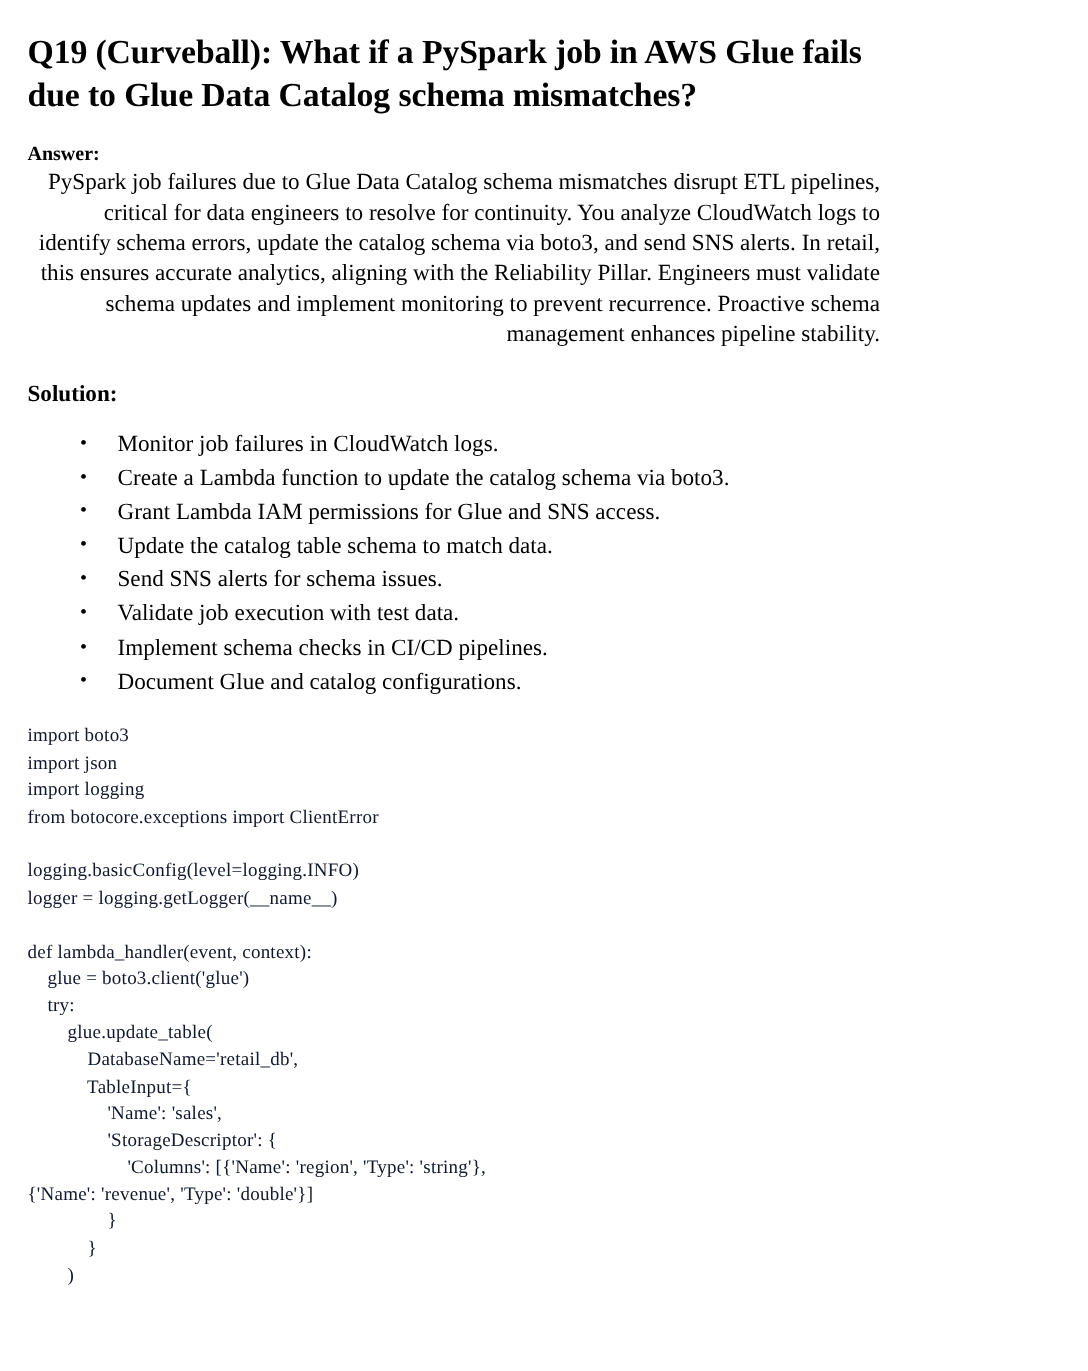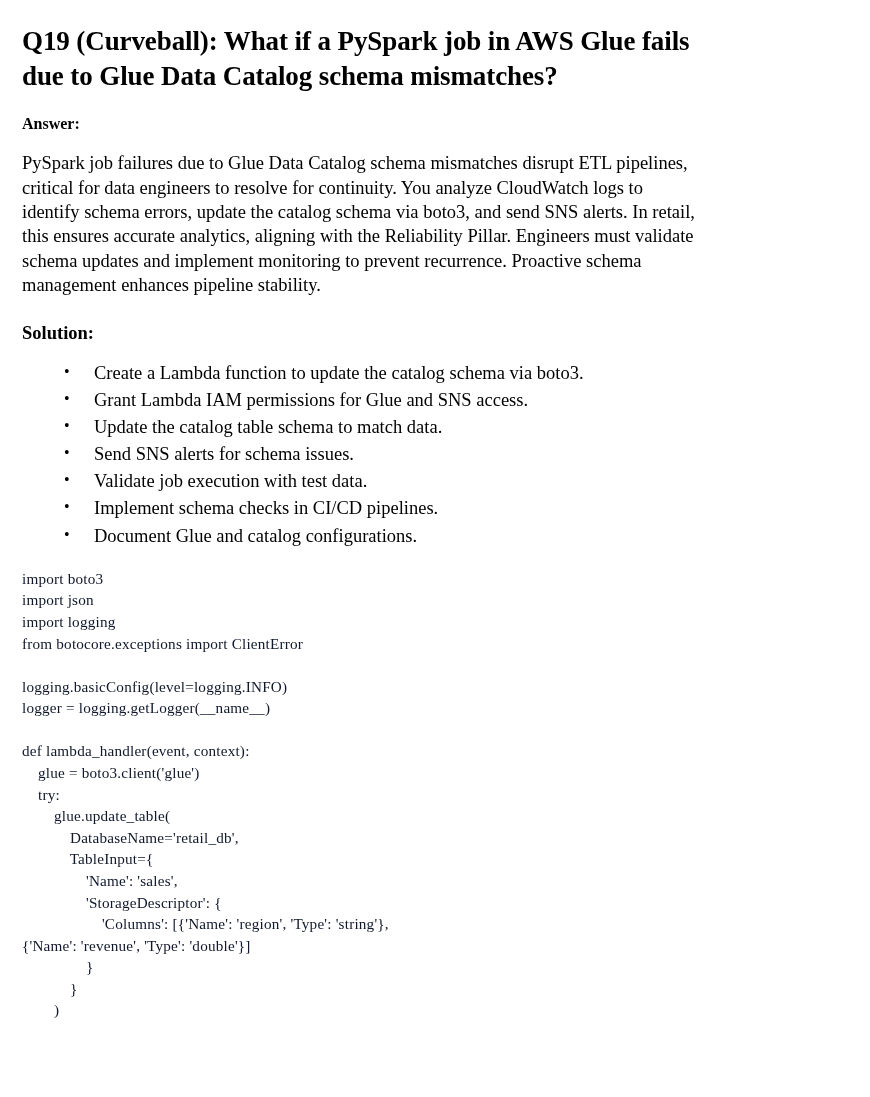--- a/index.html
+++ b/index.html
@@ -28,22 +28,22 @@
     letter-spacing: -0.1px;
   }
   .section-label {
     font-size: 16px;
     font-weight: bold;
     margin: 22px 0 0 0;
   }
   .para {
     font-size: 18.5px;
     line-height: 1.32;
-    margin: 18px 0 0 0;
-    text-align: left;
+    margin: 1px 0 0 0;
+    text-align: right;
   }
   .solution-label {
     font-size: 18.5px;
     font-weight: bold;
     margin: 25px 0 0 0;
   }
   ul.steps {
     margin: 16px 0 0 0;
     padding-left: 58px;
     list-style: none;
@@ -78,20 +78,21 @@
 
   <h1 class="title">Q19 (Curveball): What if a PySpark job in AWS Glue fails due to Glue Data Catalog schema mismatches?</h1>
 
   <div class="section-label">Answer:</div>
 
   <p class="para">PySpark job failures due to Glue Data Catalog schema mismatches disrupt ETL pipelines, critical for data engineers to resolve for continuity. You analyze CloudWatch logs to identify schema errors, update the catalog schema via boto3, and send SNS alerts. In retail, this ensures accurate analytics, aligning with the Reliability Pillar. Engineers must validate schema updates and implement monitoring to prevent recurrence. Proactive schema management enhances pipeline stability.</p>
 
   <div class="solution-label">Solution:</div>
 
   <ul class="steps">
+    <li>Monitor job failures in CloudWatch logs.</li>
     <li>Create a Lambda function to update the catalog schema via boto3.</li>
     <li>Grant Lambda IAM permissions for Glue and SNS access.</li>
     <li>Update the catalog table schema to match data.</li>
     <li>Send SNS alerts for schema issues.</li>
     <li>Validate job execution with test data.</li>
     <li>Implement schema checks in CI/CD pipelines.</li>
     <li>Document Glue and catalog configurations.</li>
   </ul>
 
   <pre class="code">import boto3

